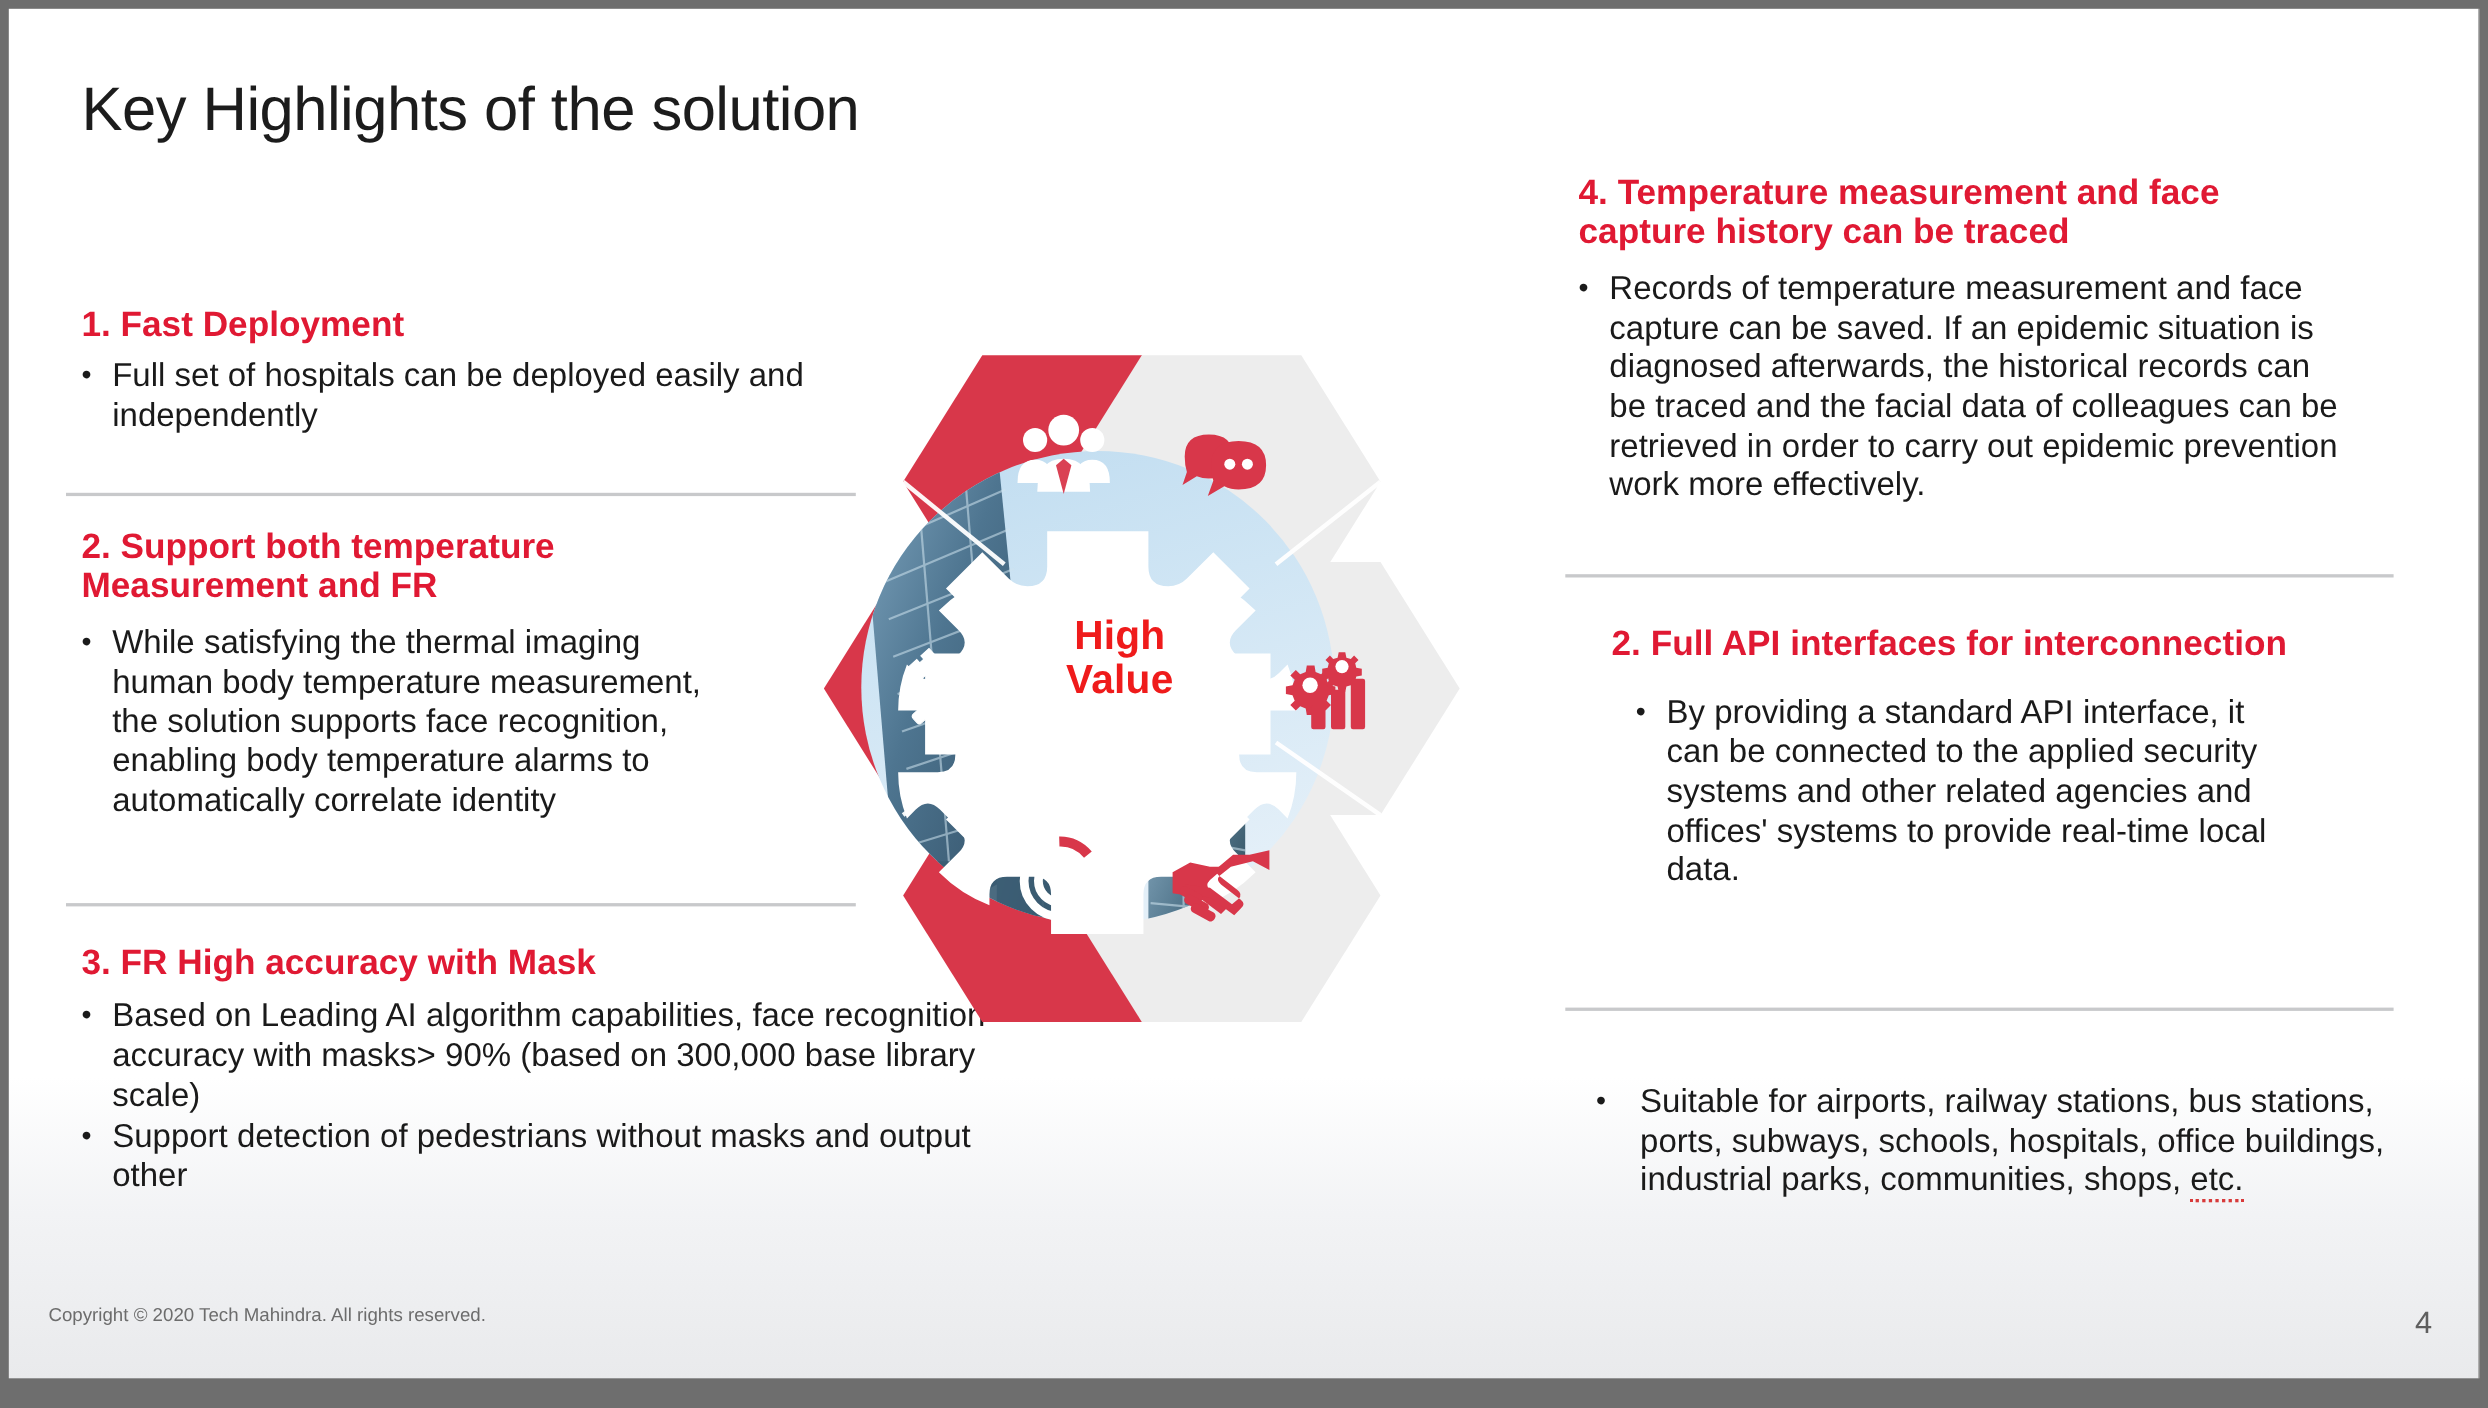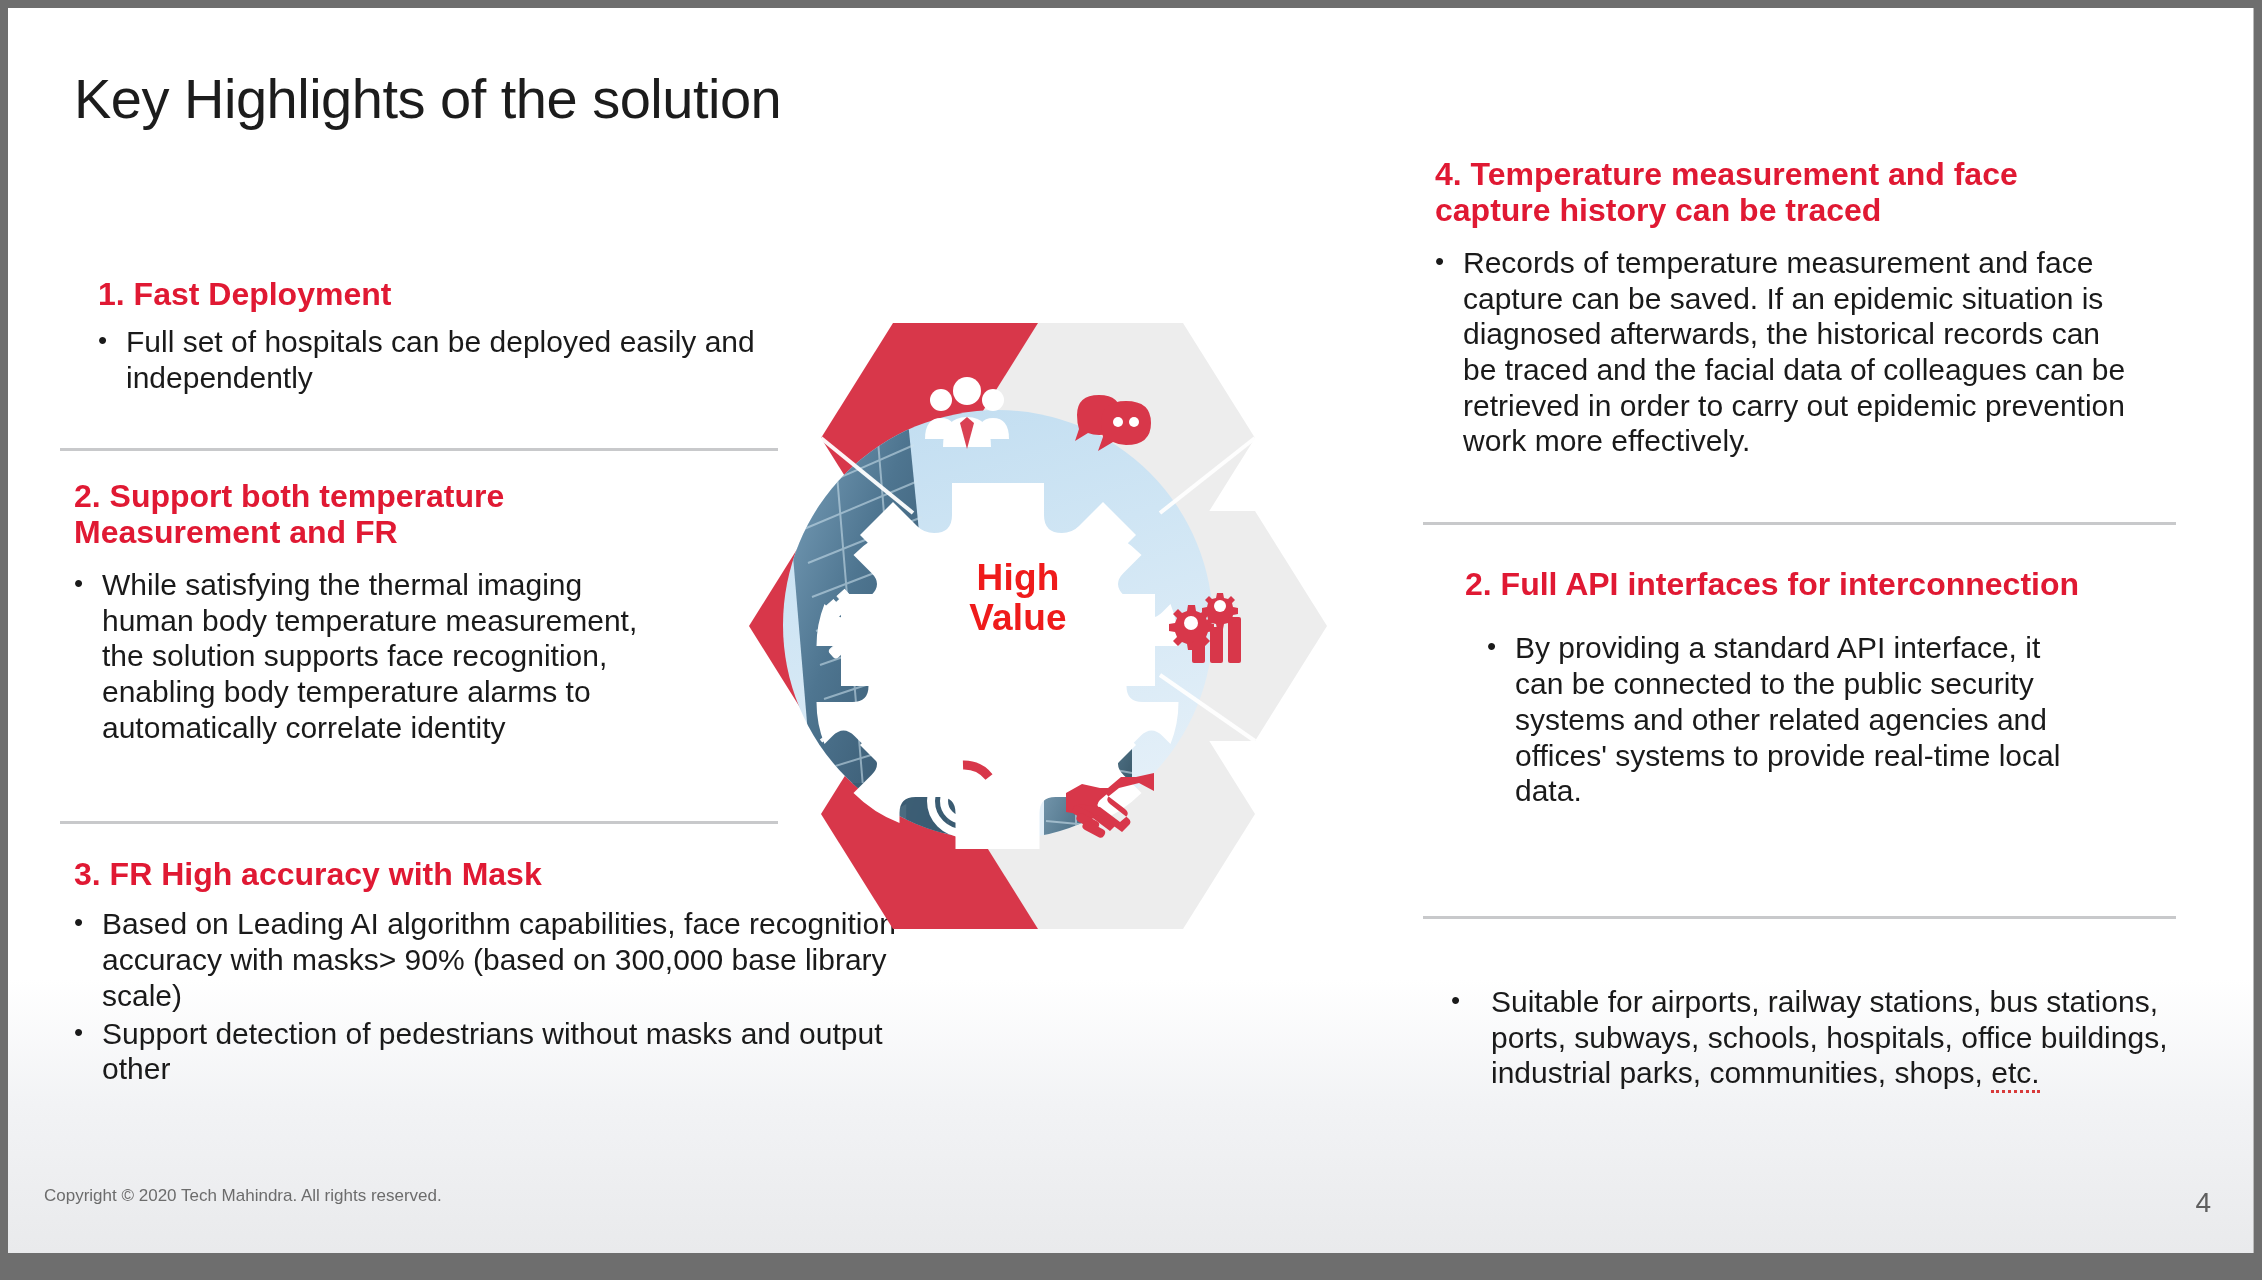--- a/index.html
+++ b/index.html
@@ -96,21 +96,21 @@
     color: #5f5f5f;
   }
 </style>
 </head>
 <body>
 
 <div id="slide">
 
   <div id="page-title">Key Highlights of the solution</div>
 
-  <div class="block" style="left:66px; top:268px; width:700px;margin-left:24px;">
+  <div class="block" style="left:66px; top:268px; width:700px;">
     <div class="block-head">1. Fast Deployment</div>
     <div class="bullets">
       <div class="bullet">
         <span class="dot">•</span>
         <span class="btxt">Full set of hospitals can be deployed easily and independently</span>
       </div>
     </div>
   </div>
 
   <div class="hr" style="left:52px; top:440px; width:718px;"></div>
@@ -151,21 +151,21 @@
     </div>
   </div>
 
   <div class="hr" style="left:1415px; top:514px; width:753px;"></div>
 
   <div class="block" style="left:1457px; top:558px; width:620px;">
     <div class="block-head">2. Full API interfaces for interconnection</div>
     <div class="bullets" style="margin-top:28px; margin-left:22px;">
       <div class="bullet">
         <span class="dot">•</span>
-        <span class="btxt" style="max-width:650px;">By providing a standard API interface, it can be connected to the public security systems and other related agencies and offices' systems to provide real-time local data.</span>
+        <span class="btxt" style="max-width:650px;">By providing a standard API interface, it can be connected to the applied security systems and other related agencies and offices' systems to provide real-time local data.</span>
       </div>
     </div>
   </div>
 
   <div class="hr" style="left:1415px; top:908px; width:753px;"></div>
 
   <div class="block" style="left:1427px; top:948px; width:780px;">
     <div class="bullets" style="margin-top:28px; margin-left:16px;">
       <div class="bullet wide-indent">
         <span class="dot">•</span>

